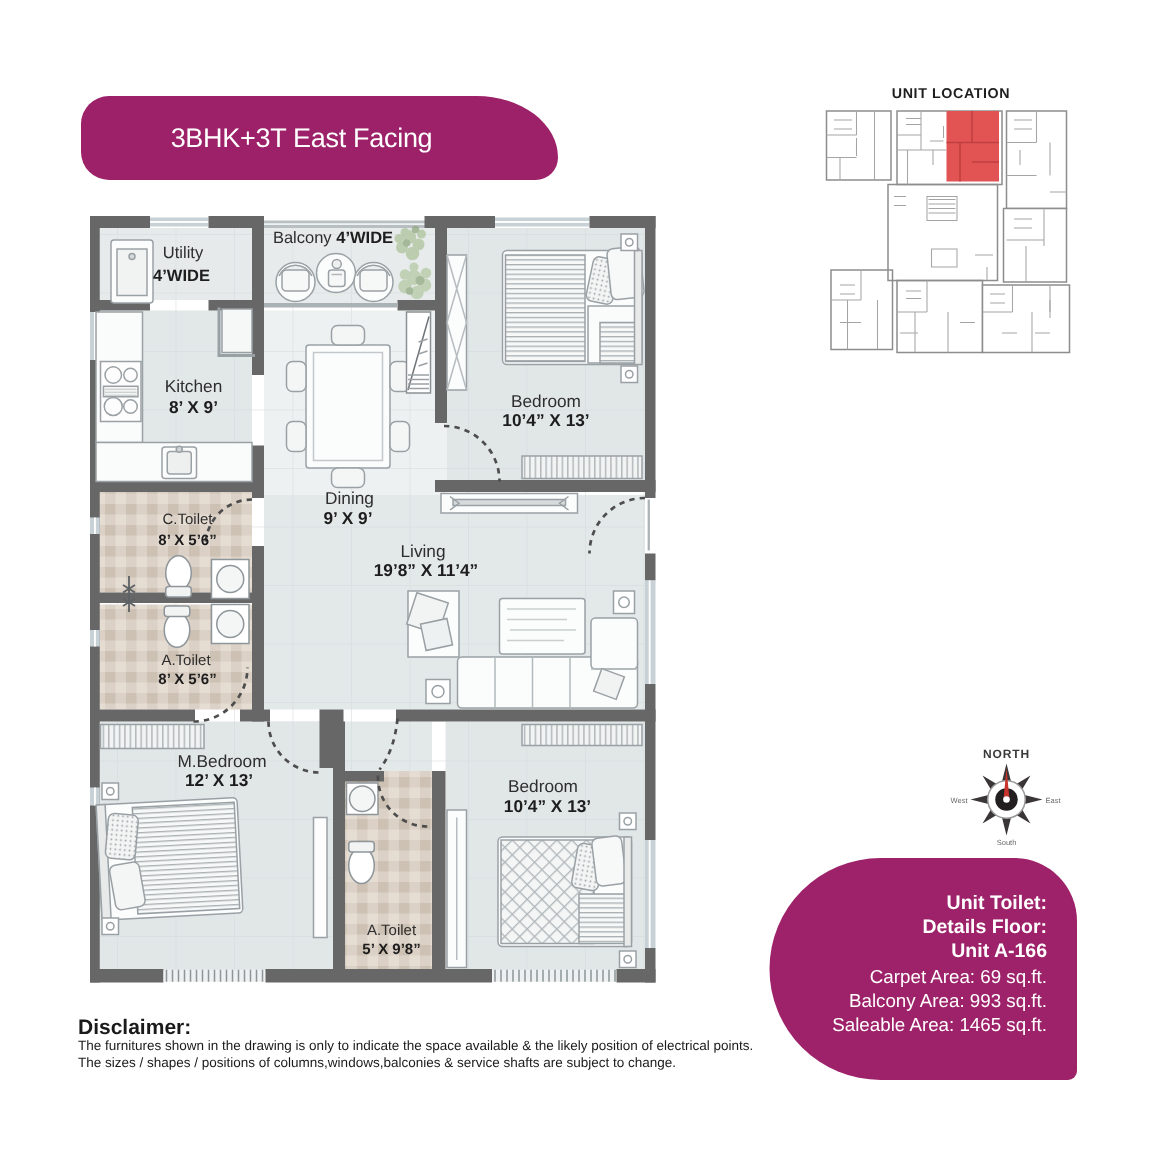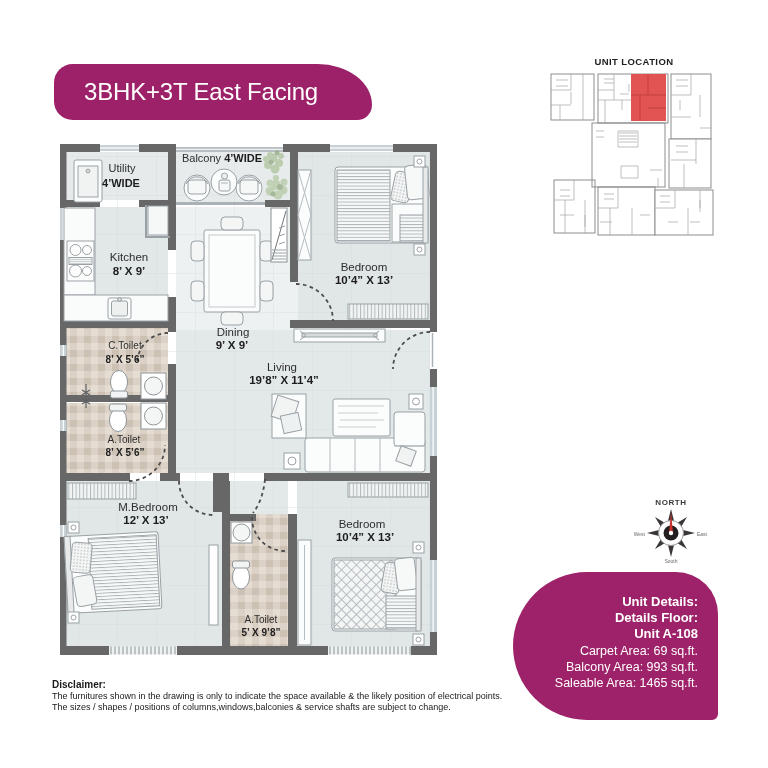--- a/index.html
+++ b/index.html
@@ -1,23 +1,23 @@
 <!DOCTYPE html>
 <html><head>
 <meta charset="utf-8">
 <style>
   html,body{margin:0;padding:0;}
   body{width:768px;height:768px;background:#ffffff;font-family:"Liberation Sans",sans-serif;position:relative;overflow:hidden;}
   .abs{position:absolute;}
-  #banner{left:54px;top:64px;width:318px;height:56px;background:#9d2169;border-radius:20px 58px 16px 20px / 20px 44px 16px 20px;color:#fff;display:flex;align-items:center;justify-content:center;padding-right:24px;box-sizing:border-box;font-size:24px;letter-spacing:-0.2px;}
+  #banner{left:54px;top:64px;width:318px;height:56px;background:#9d2169;border-radius:20px 58px 16px 20px / 20px 44px 16px 20px;color:#fff;display:flex;align-items:center;justify-content:center;padding-right:24px;box-sizing:border-box;font-size:18px;letter-spacing:-0.2px;}
   #blob{left:513px;top:572px;width:205px;height:148px;background:#9e2269;border-radius:74px 42px 6px 74px;color:#fff;}
   #blob .t{position:absolute;right:20px;top:22px;text-align:right;font-size:12.5px;line-height:16.2px;white-space:nowrap;}
   #blob .b{font-weight:bold;font-size:13px;}
   #disc{left:52px;top:679px;width:480px;font-size:9px;color:#1a1a1a;line-height:11px;}
-  #disc b{font-size:10px;}
+  #disc b{font-size:14px;}
 </style>
 </head>
 <body>
 
 <div id="banner" class="abs">3BHK+3T East Facing</div>
 
 <svg id="plan" class="abs" style="left:0;top:0" width="768" height="768" viewBox="0 0 768 768">
 <defs>
 <pattern id="tile" width="14" height="14" patternUnits="userSpaceOnUse">
   <rect width="14" height="14" fill="#dbd1c7"></rect>
@@ -479,21 +479,21 @@
 
 <text x="26" y="2.5" font-size="5" fill="#6a6a6a" text-anchor="start" font-family="Liberation Sans, sans-serif">East</text>
 
 <text x="0" y="30" font-size="5" fill="#6a6a6a" text-anchor="middle" font-family="Liberation Sans, sans-serif">South</text>
 </g>
 </g>
 </svg>
 
 <div id="blob" class="abs">
     <div class="t">
-<span class="b">Unit Details:</span><br>
+<span class="b">Unit Toilet:</span><br>
 <span class="b">Details Floor:</span><br>
-<span class="b">Unit A-108</span><br>
+<span class="b">Unit A-166</span><br>
 Carpet Area: 69 sq.ft.<br>
 Balcony Area: 993 sq.ft.<br>
 Saleable Area: 1465 sq.ft.</div>
   </div>
 
 <div id="disc" class="abs"><b>Disclaimer:</b><br>The furnitures shown in the drawing is only to indicate the space available &amp; the likely position of electrical points.<br>The sizes / shapes / positions of columns,windows,balconies &amp; service shafts are subject to change.</div>
 
 </body></html>

